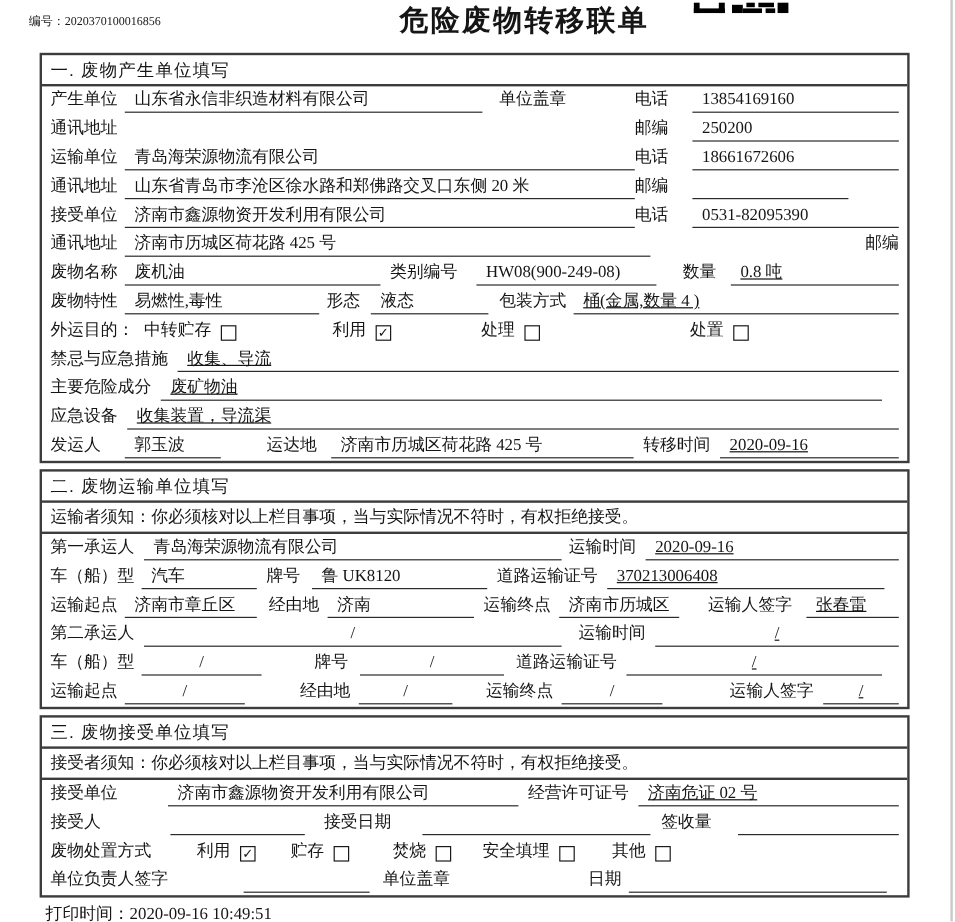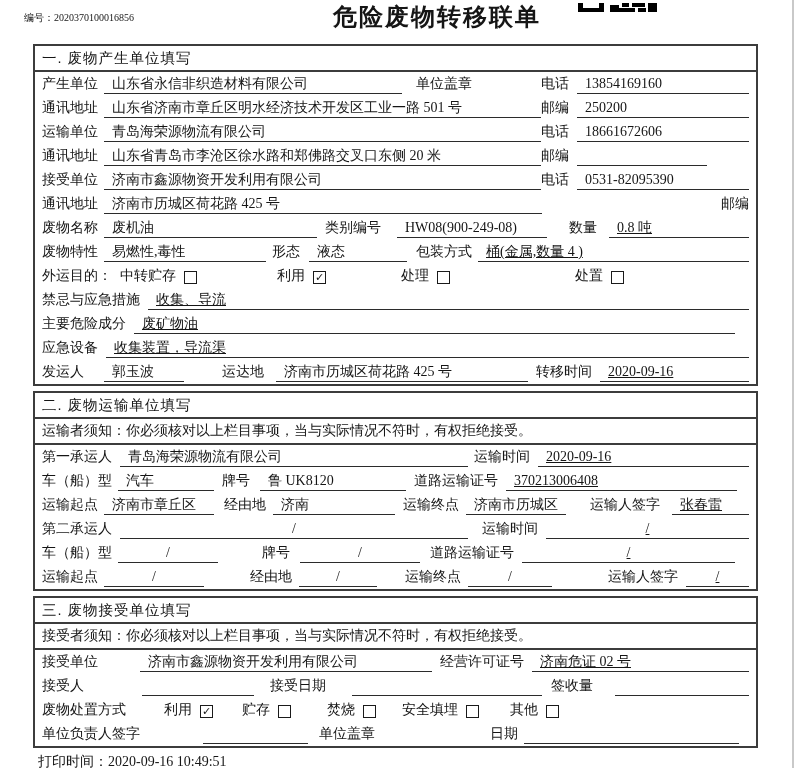--- a/index.html
+++ b/index.html
@@ -35,21 +35,21 @@
   }
   .row { height:24px; display:flex; align-items:center; padding:0 7px; white-space:nowrap; }
   .lbl { line-height:20px; white-space:nowrap; }
   .u {
     display:inline-block; border-bottom:1px solid #2b2b2b; line-height:20px;
     height:20px; padding-left:8px; white-space:nowrap; overflow:visible;
   }
   .u.grow { flex:1;text-decoration:underline; }
   .u.slash { text-align:center; padding-left:0; }
   .grp { display:flex; align-items:flex-end; }
-  .right { margin-left:auto; }
+  .right { margin-left:auto;gap:12px; }
   .cb {
     width:13px; height:13px; border:1px solid #1a1a1a; margin-left:8px;
     display:inline-flex; align-items:center; justify-content:center;
     font-size:11px; font-weight:bold; line-height:11px; position:relative; top:-2px;
     font-family:"DejaVu Sans",sans-serif;
   }
   .opt { display:flex; align-items:flex-end; }
 
   
   .print-line { margin:4px 0 0 38px; font-size:14px; white-space:nowrap; }
@@ -91,21 +91,20 @@
       <span class="u" style="margin-left:6px;width:298px">山东省永信非织造材料有限公司</span>
       <span class="lbl" style="margin-left:14px">单位盖章</span>
       <span class="grp right">
         <span class="lbl">电话</span>
         <span class="u" style="margin-left:8px;width:172px">13854169160</span>
       </span>
     </div>
 
     <div class="row">
       <span class="lbl">通讯地址</span>
-      <span class="u" style="margin-left:6px;width:438px">山东省济南市章丘区明水经济技术开发区工业一路 501 号</span>
       <span class="grp right">
         <span class="lbl">邮编</span>
         <span class="u" style="margin-left:8px;width:172px">250200</span>
       </span>
     </div>
 
     <div class="row">
       <span class="lbl">运输单位</span>
       <span class="u" style="margin-left:6px;width:438px">青岛海荣源物流有限公司</span>
       <span class="grp right">

